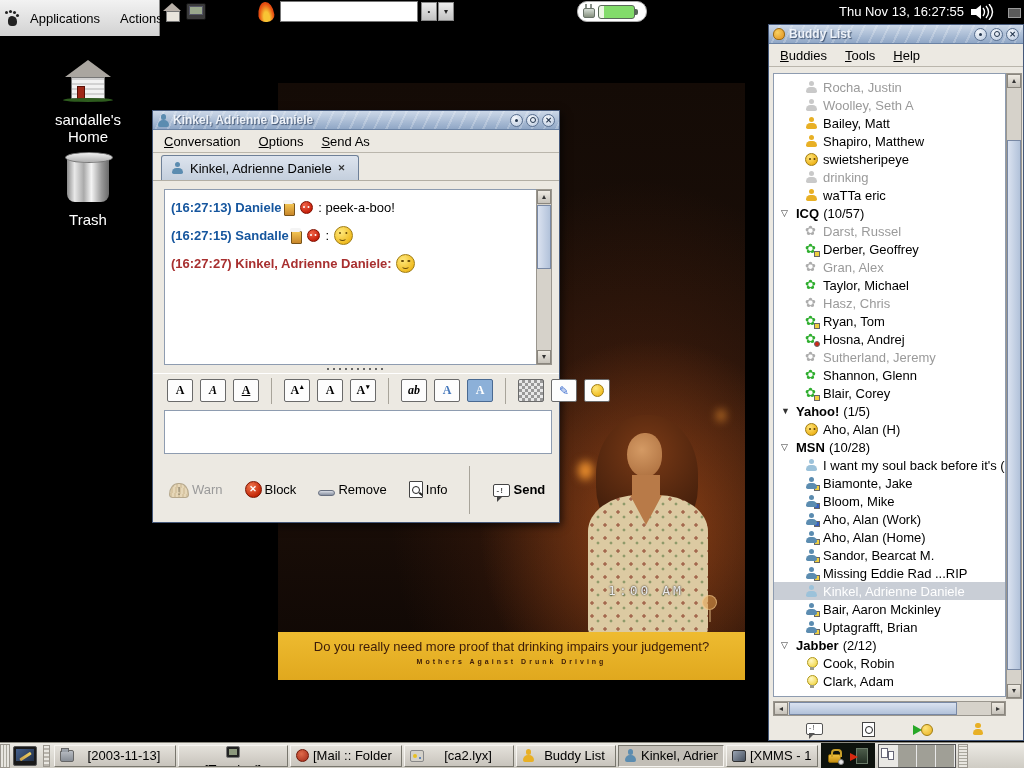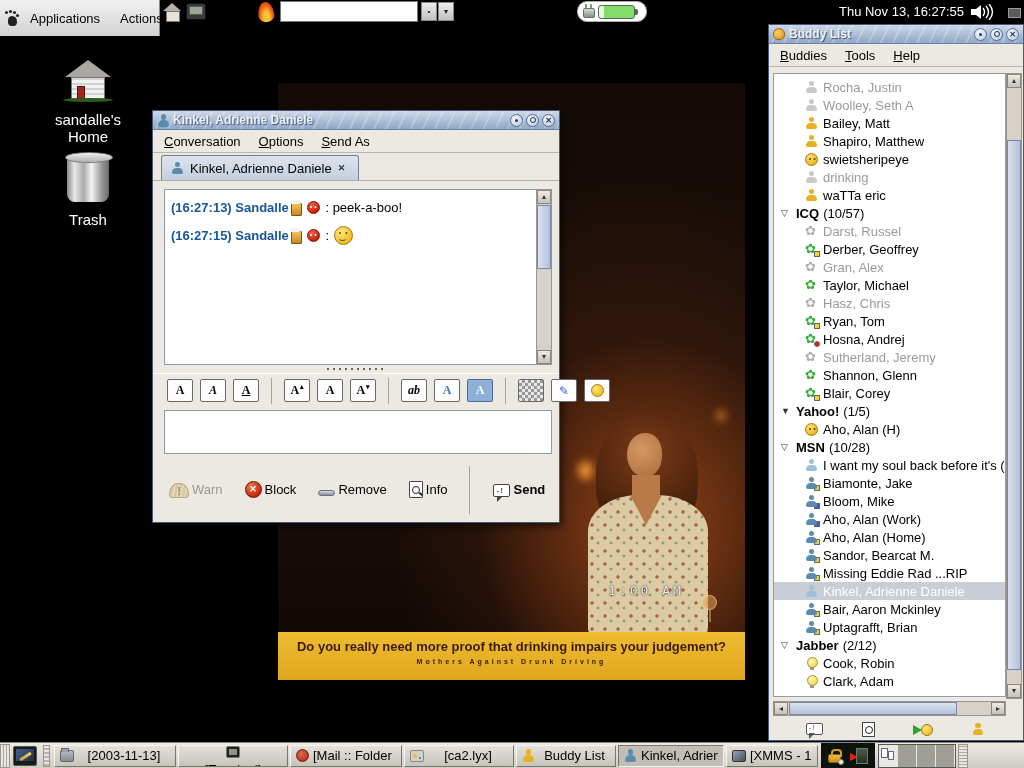--- a/index.html
+++ b/index.html
@@ -19,21 +19,21 @@
 .hair{position:absolute;left:318px;top:332px;width:102px;height:124px;border-radius:48% 48% 42% 42%;background:radial-gradient(circle at 50% 30%,#7a3a16,#46200c 70%,#2e1406)}
 .face{position:absolute;left:349px;top:350px;width:35px;height:44px;border-radius:50% 46% 48% 52%;background:radial-gradient(circle at 42% 38%,#d49a64,#b17443 80%)}
 .neck{position:absolute;left:354px;top:392px;width:28px;height:28px;background:#b87a48}
 .blouse{position:absolute;left:310px;top:412px;width:120px;height:140px;border-radius:42% 42% 8% 8%/26% 26% 4% 4%;
  background:radial-gradient(circle 1.5px at 4px 4px,#a4684e 0 1.4px,transparent 2px),radial-gradient(circle 1.2px at 10px 9px,#8f9a6a 0 1px,transparent 1.8px),#dccaa2;background-size:13px 13px,13px 13px}
 .vneck{position:absolute;left:352px;top:412px;width:0;height:0;border-left:16px solid transparent;border-right:16px solid transparent;border-top:30px solid #b87a48}
 .glass{position:absolute;left:424px;top:512px;width:15px;height:15px;border-radius:50%;background:rgba(226,160,80,.55);border:1px solid rgba(255,220,160,.5)}
 .glass::after{content:"";position:absolute;left:6px;top:14px;width:2px;height:12px;background:rgba(255,220,160,.4)}
 .wp-time{position:absolute;left:298px;top:500px;width:140px;text-align:center;color:#e9e9e9;font-family:"DejaVu Sans Mono",monospace;font-size:13px;letter-spacing:3px;text-shadow:0 0 2px #000}
 .banner{position:absolute;left:0;top:549px;width:467px;height:48px;background:linear-gradient(#eebb30,#e0a81e);text-align:center}
-.banner-head{padding-top:7px;font-size:13px;font-weight:bold;color:#3c1c08}
+.banner-head{padding-top:7px;font-size:13px;font-weight:normal;color:#3c1c08}
 .banner-sub{margin-top:4px;font-size:7px;font-weight:bold;letter-spacing:3px;color:#3c1c08}
 
 
 #top-panel{position:absolute;left:0;top:0;width:1024px;height:24px;background:#000;z-index:60}
 #menu-strip{position:absolute;left:0;top:0;height:36px;width:160px;background:linear-gradient(#f2f2f2,#d2d2d2);display:flex;align-items:center;padding:0 5px;border-right:1px solid #8a8a8a}
 .panel-menu{font-size:13px;color:#000;padding:0 10px;cursor:default}
 .foot-icon{width:15px;height:17px;position:relative;flex:none}
 .foot-icon::before{content:"";position:absolute;left:3px;top:6px;width:9px;height:10px;background:#222;border-radius:50% 60% 45% 45%}
 .foot-icon::after{content:"";position:absolute;left:0;top:1px;width:3px;height:3px;border-radius:50%;background:#222;box-shadow:4px -1px 0 #222,8px 0 0 #222,11px 3px 0 #222}
 #top-launchers{position:absolute;left:163px;top:2px;display:flex;gap:4px}
@@ -511,22 +511,23 @@
         <span class="menu-item"><u>S</u>end As</span>
       </div>
     <div id="conv-tabrow">
       <span class="tab">
         <span class="person"></span>
         <span>Kinkel, Adrienne Daniele</span>
         <span class="tab-close"></span>
       </span>
     </div>
     <div id="msg-area">
-        <div class="msg"><span class="msg-pre" style="color: rgb(22, 86, 158);">(16:27:13) Sandalle</span><span class="em em-beer"></span><span class="em em-devil"></span><span class="msg-mid"> : </span><span class="msg-body">peek-a-boo!</span></div>
+        <div class="msg"><span class="msg-pre" style="color: rgb(22, 86, 158);">(16:27:13) Daniele</span><span class="em em-beer"></span><span class="em em-devil"></span><span class="msg-mid"> : </span><span class="msg-body">peek-a-boo!</span></div>
         <div class="msg"><span class="msg-pre" style="color: rgb(22, 86, 158);">(16:27:15) Sandalle</span><span class="em em-beer"></span><span class="em em-devil"></span><span class="msg-mid"> : </span><span class="em em-grin"><span class="smile"></span></span></div>
+        <div class="msg"><span class="msg-pre" style="color: rgb(168, 47, 47);">(16:27:27) Kinkel, Adrienne Daniele:</span><span class="msg-mid"> </span><span class="em em-smiley"><span class="smile"></span></span></div>
       </div>
     <div class="sb-v" id="conv-sb">
       <span class="sb-btn" style="top:0">▴</span>
       <span class="sb-thumb" style="top:15px;height:64px"></span>
       <span class="sb-btn" style="bottom:0">▾</span>
     </div>
     <div id="grip-dots"></div>
     <div id="fmt-bar">
         <button class="ft-btn ft-bold">
           <span class="ft-glyph">A</span>

